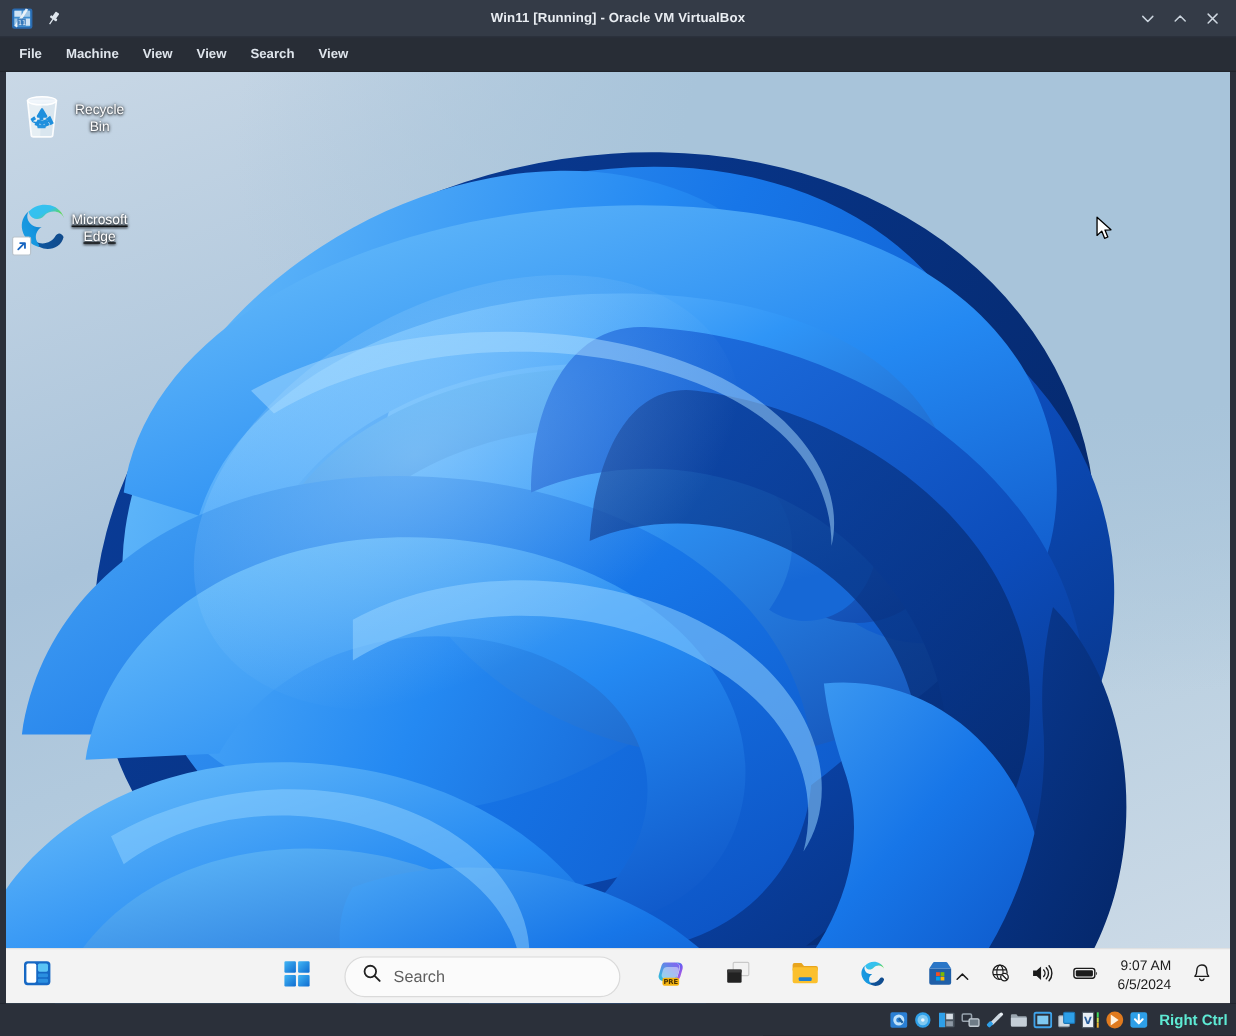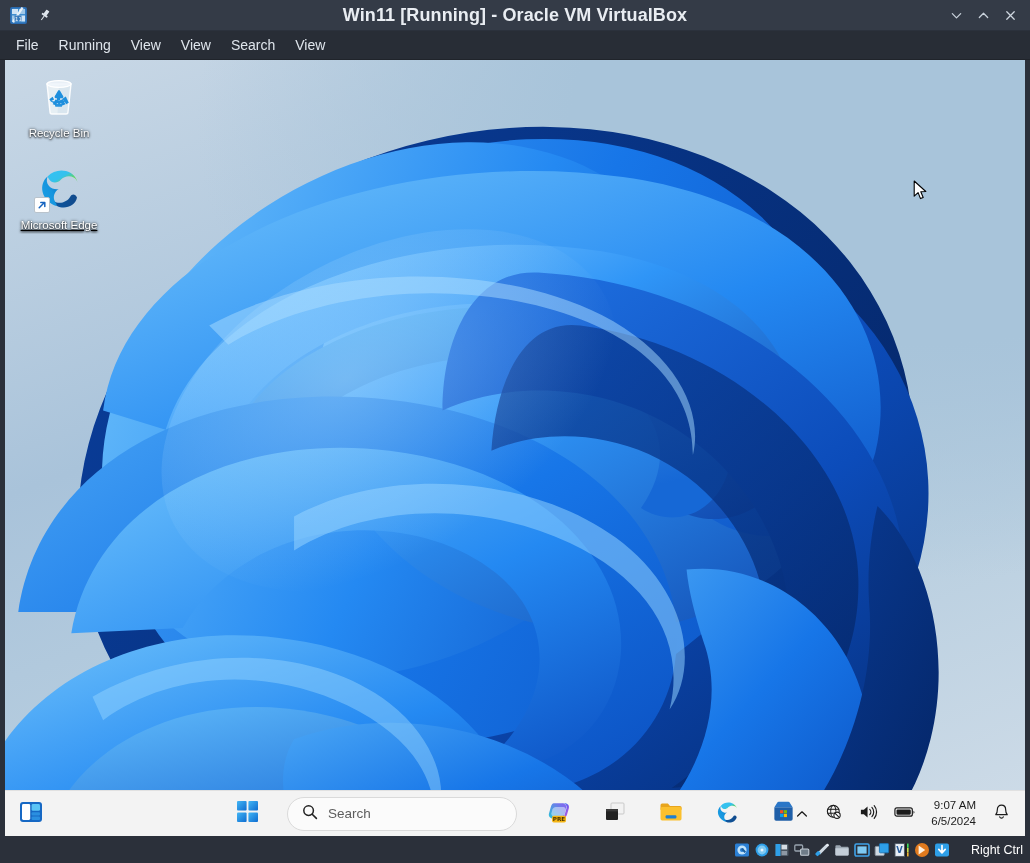--- a/index.html
+++ b/index.html
@@ -24,21 +24,21 @@
     position:relative;
     border-bottom:1px solid #2b313c;
   }
   #titlebar-left{ display:flex; align-items:center; gap:9px; padding-left:9px; z-index:2;}
   .vb-logo{ width:19px; height:19px; position:relative; }
   .vb-logo svg{ display:block; }
   .pin-ico{ width:15px;height:15px; display:block; }
   #titlebar-title{
     position:absolute; left:0; right:0; top:0; bottom:0;
     display:flex; align-items:center; justify-content:center;
-    font-size:18px; color:#e9edf2; font-weight:bold;
+    font-size:11px; color:#e9edf2; font-weight:bold;
     pointer-events:none; letter-spacing:.1px;
   }
   #titlebar-controls{
     margin-left:auto; display:flex; align-items:center;
     gap:0px; padding-right:6px; z-index:2;
   }
   .wctl{
     width:27px;height:26px; display:flex;align-items:center;justify-content:center;
     color:#c9d2dc;
   }
@@ -46,22 +46,22 @@
 
   
   #menubar{
     height:29px; flex:0 0 29px;
     background:#282d36;
     display:flex; align-items:center;
     padding-left:6px;
     border-bottom:1px solid #20242b;
   }
   .menu-item{
-    font-size:14px; color:#dfe5ec;
-    padding:5px 10px; border-radius:2px; white-space:nowrap;
+    font-size:11px; color:#dfe5ec;
+    padding:5px 10px; border-radius:2px; white-space:nowrap;font-weight:bold;
   }
 
   
   #guest-wrap{
     flex:1 1 auto; position:relative;
     border-left:5px solid #2b303a; border-right:5px solid #2b303a;
     background:#000;
     overflow:hidden;
   }
   #desktop{
@@ -74,21 +74,21 @@
       radial-gradient(115% 95% at 90% 8%,  #a8c4da 0%, #a8c4da 30%, rgba(168,196,218,0) 62%),
       linear-gradient(160deg,#c9d8e6 0%, #a9c3da 38%, #b9cfe0 70%, #cfdce8 100%);
   }
   
   #bloom{ position:absolute; left:-6%; top:4%; width:104%; height:96%; }
   #bloom svg{ width:100%; height:100%; display:block; }
 
   
   .desk-icon{
     position:absolute; width:96px;
-    display:flex; flex-direction:column; align-items:center;
+    display:flex; flex-direction:row; align-items:center;
     text-align:center;
   }
   .desk-icon .glyph{ width:48px;height:48px; position:relative; }
   .desk-icon .label{
     margin-top:6px; font-size:11.5px; color:#fff; line-height:1.22;
     text-shadow:0 0 3px rgba(0,0,0,.85), 0 1px 2px rgba(0,0,0,.8);
     max-width:94px; word-wrap:break-word;
   }
   #icon-recycle{ left:6px; top:12px; }
   #icon-edge{ left:6px; top:104px;text-decoration:underline; }
@@ -141,21 +141,21 @@
 
   
   #statusbar{
     height:27px; flex:0 0 27px;
     background:#2b303a;
     display:flex; align-items:center; justify-content:flex-end;
     padding-right:7px; gap:4px;
   }
   .sb-ico{ width:16px;height:16px; display:block; }
   #sb-hostkey{
-    font-size:12.5px; color:#ffffff; margin-left:17px; white-space:nowrap;
+    font-size:12.5px; color:#5eead4; margin-left:5px; white-space:nowrap;font-weight:bold;
   }
 </style>
 </head>
 <body>
 
 <div id="vbox-window">
 
   <div id="titlebar">
     <div id="titlebar-left">
       <span class="vb-logo">
@@ -198,21 +198,21 @@
       <div class="wctl">
         <svg width="13" height="13" viewBox="0 0 14 14">
             <path d="M3 3l8 8M11 3l-8 8" fill="none" stroke="#cfd7e0" stroke-width="1.35" stroke-linecap="round"></path>
           </svg>
       </div>
     </div>
   </div>
 
   <div id="menubar">
     <div class="menu-item">File</div>
-    <div class="menu-item">Running</div>
+    <div class="menu-item">Machine</div>
     <div class="menu-item">View</div>
     <div class="menu-item">View</div>
     <div class="menu-item">Search</div>
     <div class="menu-item">View</div>
   </div>
 
   <div id="guest-wrap">
     <div id="desktop">
 
       <div id="wallpaper"></div>

